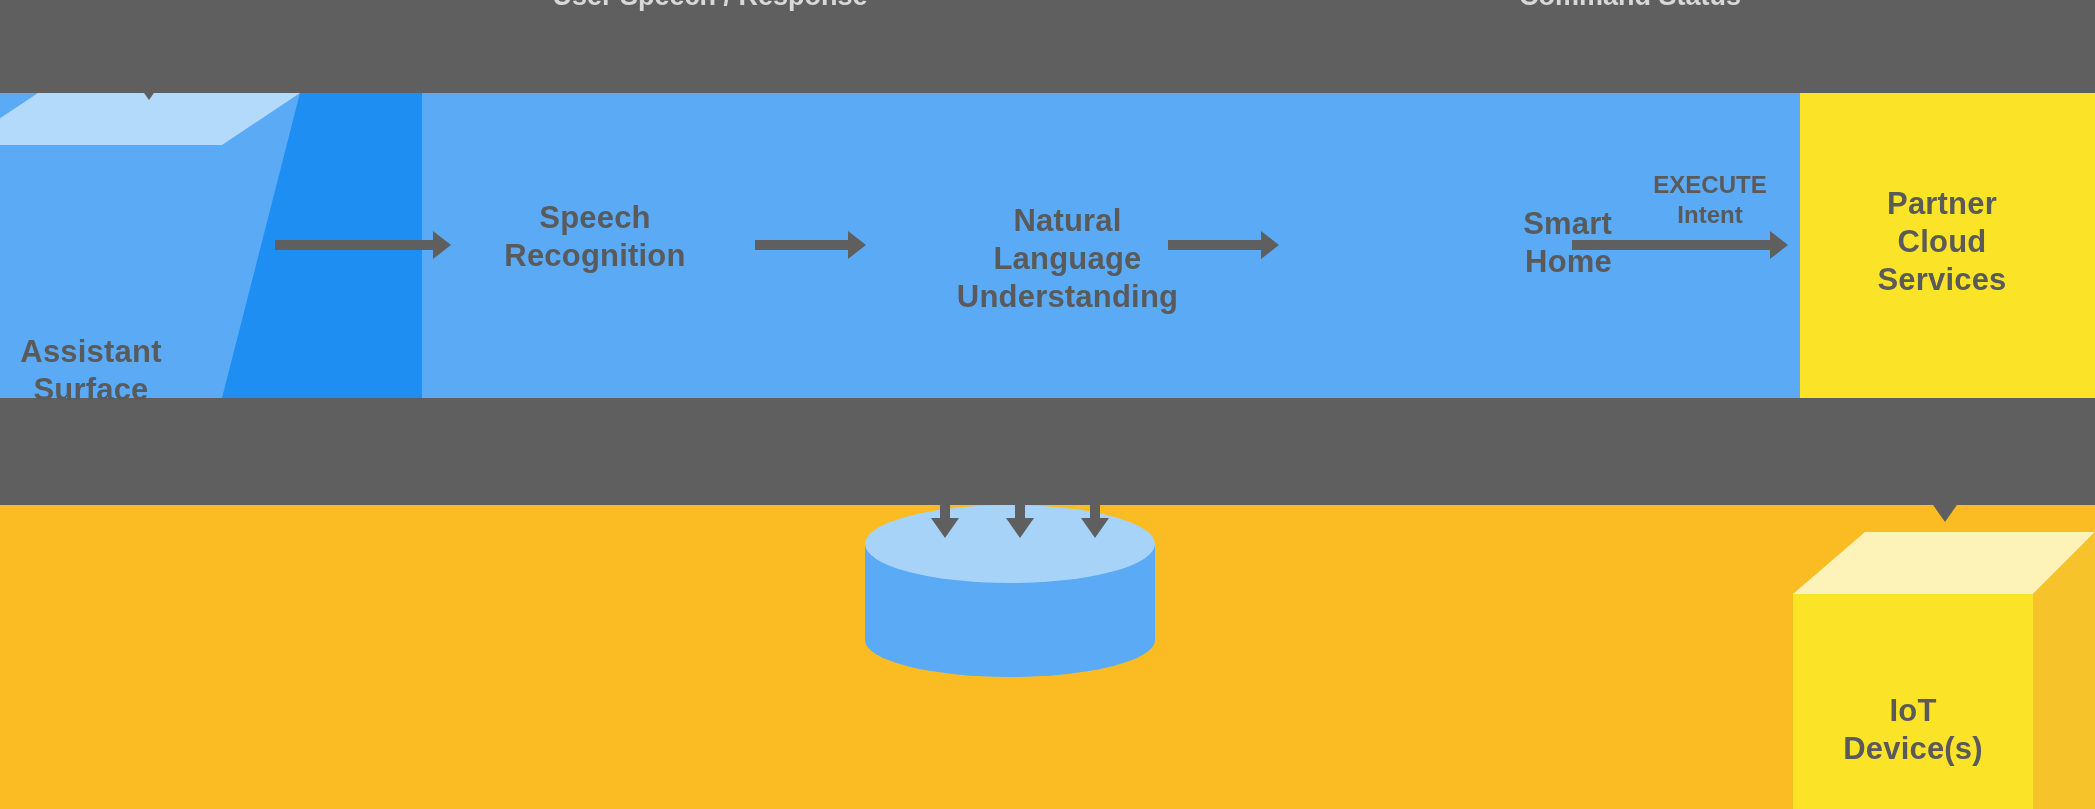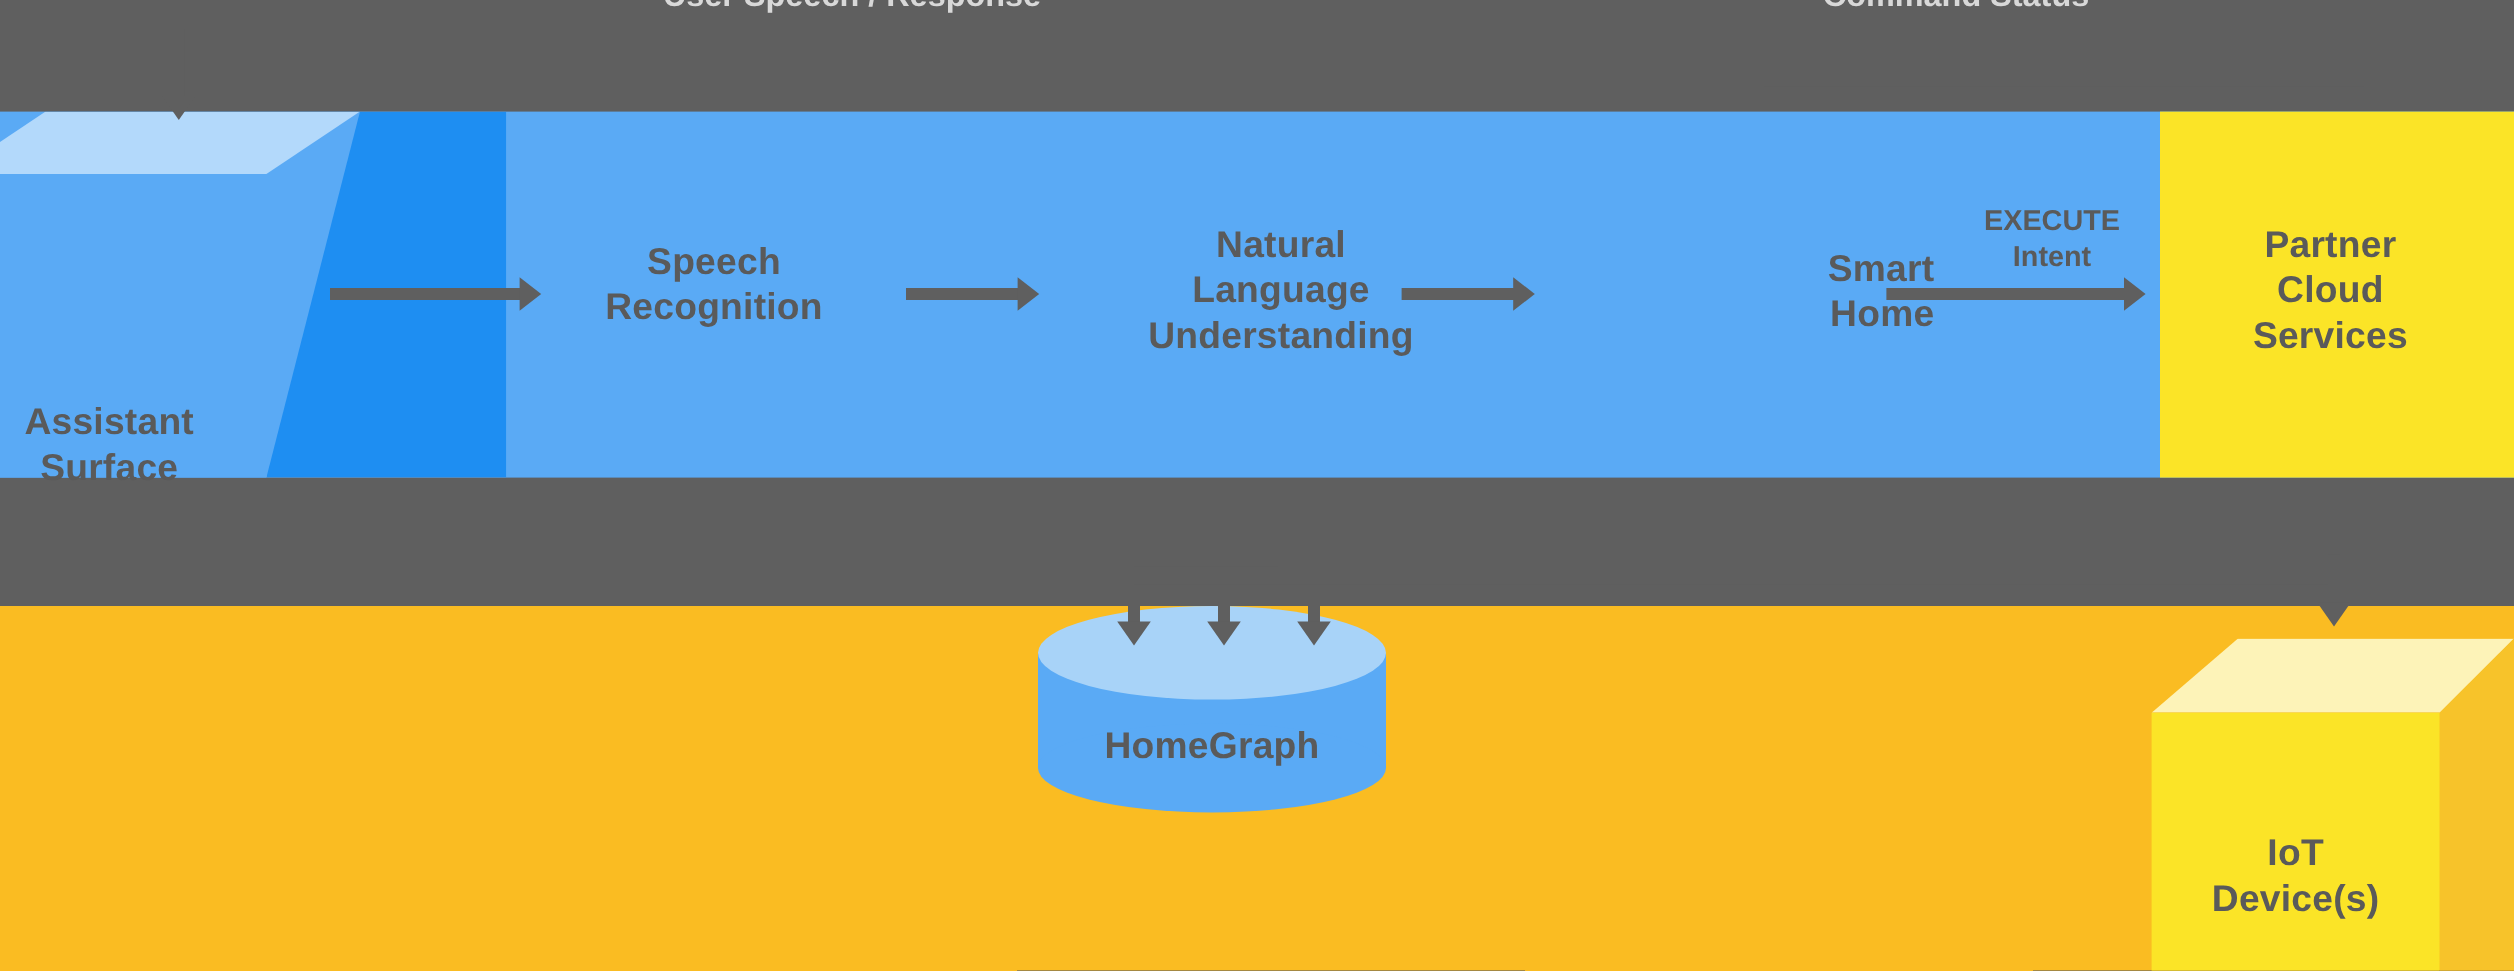--- a/index.html
+++ b/index.html
@@ -80,21 +80,21 @@
 
   <div class="arrow-d" style="left:144px;top:24px;height:58px;"></div>
 
   <div class="node-label t26" style="left:460px;top:199px;width:270px;white-space:pre-line;">Speech
 Recognition</div>
 
   <div class="arrow-r" style="left:275px;top:240px;width:160px;"></div>
 
   <div class="arrow-r" style="left:755px;top:240px;width:95px;"></div>
 
-  <div class="node-label t26" style="left:880px;top:185px;width:375px;white-space:pre-line;">Natural
+  <div class="node-label t26" style="left:880px;top:202px;width:375px;white-space:pre-line;">Natural
 Language
 Understanding</div>
 
   <div class="arrow-r" style="left:1168px;top:240px;width:95px;"></div>
 
   <div class="node-label t26" style="left:1382px;top:205px;width:230px;white-space:pre-line;text-align:right;">Smart
 Home</div>
 
   <div class="edge-label onband" style="left:1600px;top:170px;width:220px;">EXECUTE
 Intent</div>
@@ -104,21 +104,20 @@
     <div class="front" style="width:295px;height:305px;background:#fbe427;"></div>
     <div class="node-label t26" style="left:0;top:92px;width:284px;white-space:pre-line;">Partner
 Cloud
 Services</div>
   </div>
 
   <div class="cyl" style="left:865px;top:505px;width:290px;height:170px;">
     <div class="body" style="top:40px;width:290px;height:95px;"></div>
     <div class="bot" style="top:98px;width:290px;height:74px;"></div>
     <div class="cap" style="width:290px;height:78px;"></div>
-    <div class="node-label t26" style="left:0;top:98px;width:290px;">HomeGraph</div>
   </div>
 
   <div class="arrow-d" style="left:940px;top:455px;height:65px;"></div>
   <div class="arrow-d" style="left:1015px;top:455px;height:65px;"></div>
   <div class="arrow-d" style="left:1090px;top:455px;height:65px;"></div>
 
   <div class="line-h" style="left:945px;top:455px;width:1000px;"></div>
   <div class="line-h" style="left:945px;top:487px;width:1000px;"></div>
   <div class="line-h" style="left:945px;top:472px;width:120px;"></div>
 

